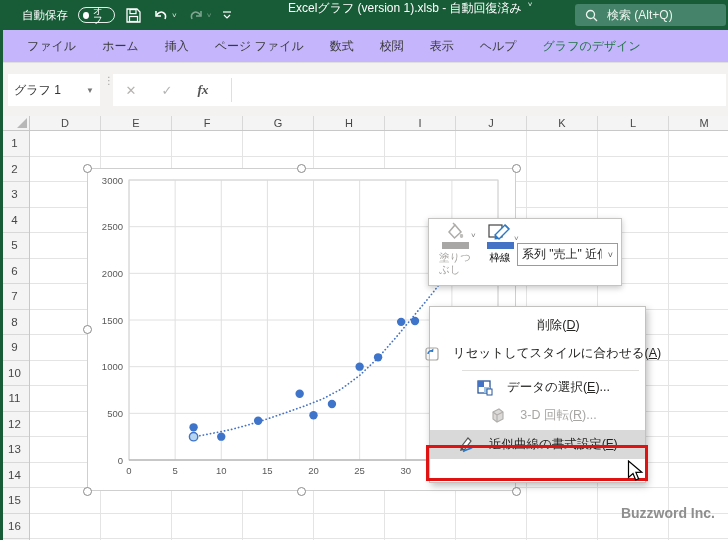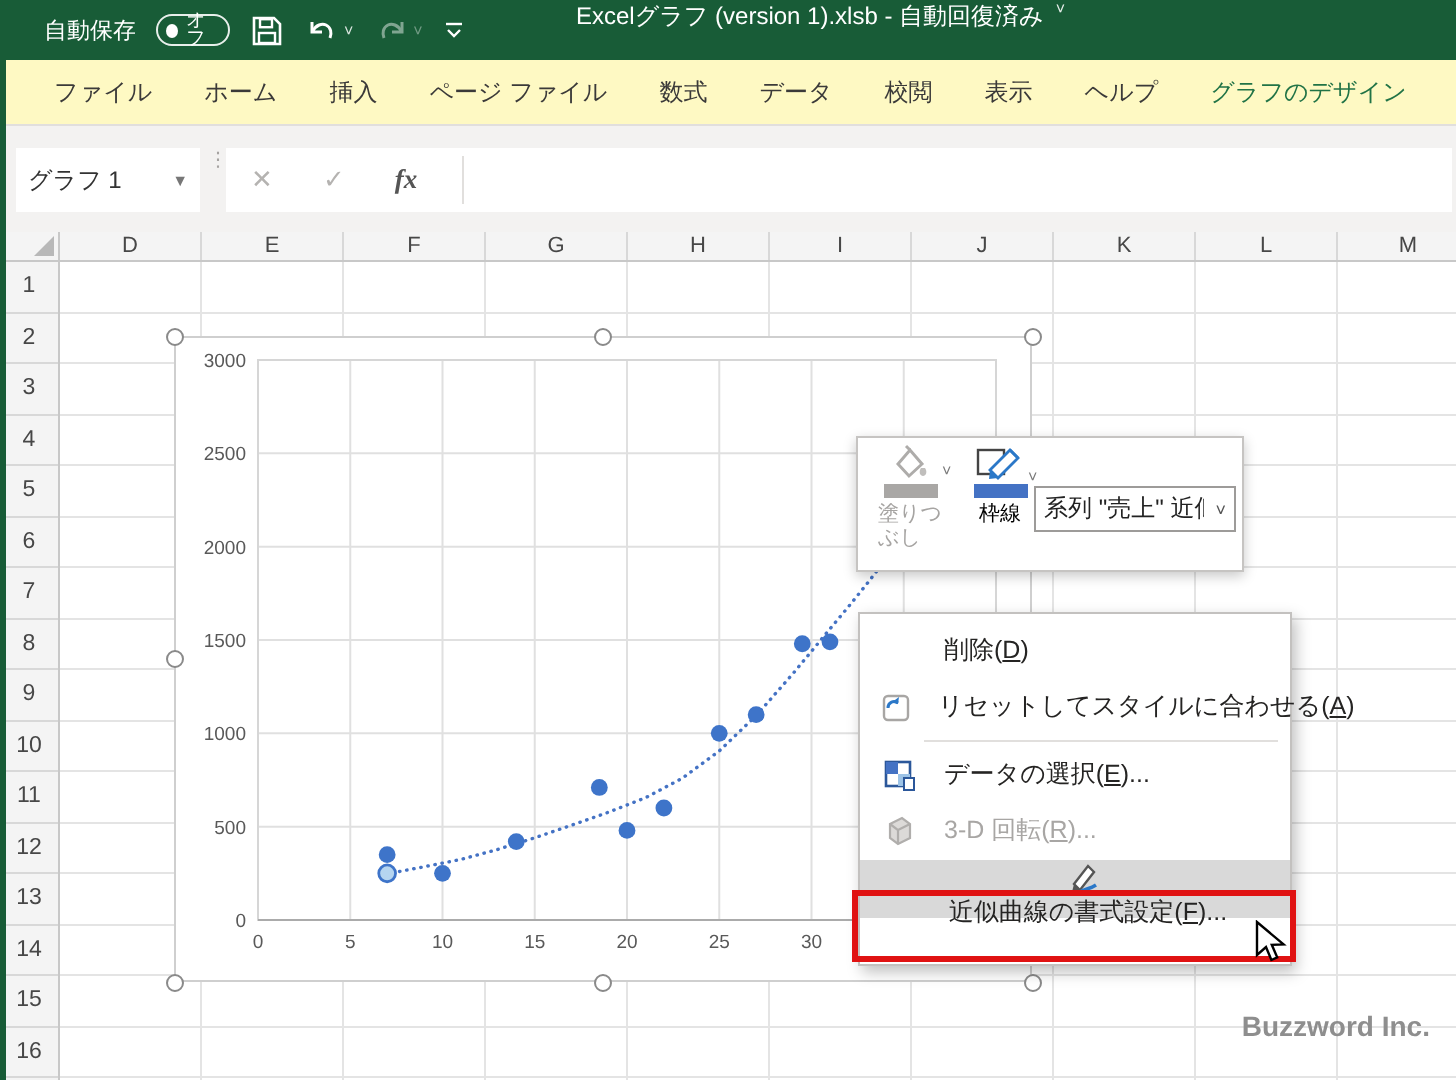--- a/index.html
+++ b/index.html
@@ -15,21 +15,21 @@
   .toggle-dot { width:7px; height:7px; border-radius:50%; background:#fff; }
   .toggle-text { font-size:9.5px; line-height:1; }
   .qat-btn { display:flex; align-items:center; }
   .qat-caret { font-size:8px; margin-left:2px; color:rgba(255,255,255,.85); }
   .dim { opacity:.45; }
   .title-text { position:absolute; left:288px; top:0; height:30px; display:flex; font-size:12px; color:#fff; white-space:nowrap; }
   .title-caret { font-size:8px; margin-left:6px; color:rgba(255,255,255,.9); }
   .searchbox { position:absolute; left:575px; top:4px; width:151px; height:22px; background:#45836A; border-radius:3px; display:flex; align-items:center; padding-left:10px; gap:9px; color:#eef5f0; font-size:12px; }
 
   
-  .tabrow { position:absolute; left:0; top:30px; width:728px; height:33px; background:#fef9c3; border-bottom:1px solid #e1dfdd; display:flex; align-items:center; padding-left:14px; }
+  .tabrow { position:absolute; left:0; top:30px; width:728px; height:33px; background:#c4b5fd; border-bottom:1px solid #e1dfdd; display:flex; align-items:center; padding-left:14px; }
   .tab { font-size:12px; color:#3b3a39; padding:0 13px; height:33px; display:flex; align-items:center; white-space:nowrap; }
   .tab.contextual { color:#217346; }
 
   
   .formularow { position:absolute; left:0; top:63px; width:728px; height:53px; background:#f3f2f1; }
   .namebox { position:absolute; left:8px; top:11px; width:92px; height:32px; background:#fff; display:flex; align-items:center; padding:0 6px; font-size:12px; color:#333; }
   .namebox .nb-caret { margin-left:auto; font-size:8px; color:#777; }
   .grip { position:absolute; left:104px; top:15px; width:6px; height:24px; color:#a5a3a1; font-size:10px; line-height:6px; letter-spacing:0; }
   .fxbar { position:absolute; left:113px; top:11px; width:613px; height:32px; background:#fff; display:flex; align-items:center; }
   .fxbtn { width:36px; text-align:center; color:#b5b3b1; font-size:13px; }
@@ -64,25 +64,25 @@
   .mb-swatch { width:27px; height:7px; margin-top:1px; }
   .mb-label { font-size:10.5px; line-height:12px; text-align:left; margin-top:2px; }
   .mb-label.disabled { color:#a6a4a2; }
   .mb-caret { position:absolute; font-size:8px; color:#7a7a7a; }
   .mb-combo { position:absolute; left:88px; top:24px; width:101px; height:23px; border:1px solid #9d9b99; background:#fff; display:flex; align-items:center; font-size:12px; color:#222; padding-left:4px; overflow:hidden; white-space:nowrap; }
   .mb-combo .combo-text { overflow:hidden; width:80px; }
   .mb-combo .combo-caret { position:absolute; right:4px; font-size:9px; color:#555; }
 
   
   .ctxmenu { position:absolute; left:429px; top:306px; width:217px; height:177px; background:#fff; border:1px solid #c3c1bf; box-shadow:2px 3px 7px rgba(0,0,0,.25); z-index:20; padding-top:4px; }
-  .menu-item { height:28.5px; display:flex; align-items:center; font-size:12.5px; color:#252423; }
+  .menu-item { height:28.5px; display:flex; align-items:center; font-size:12.5px; color:#252423;justify-content:center; }
   .menu-item .mi-icon { width:20px; margin-left:9px; display:flex; justify-content:center; }
   .menu-item .mi-text { margin-left:13px; white-space:nowrap; }
   .menu-item.disabled { color:#a8a6a4; }
-  .menu-item.highlighted { background:#d9d9d9;flex-direction:column; }
+  .menu-item.highlighted { background:#d9d9d9; }
   .menu-sep { height:1px; background:#e1dfdd; margin:2px 6px 2px 32px; }
   .redbox { position:absolute; left:426px; top:445px; width:222px; height:36px; border:3px solid #e01212; z-index:30; }
   .cursor { position:absolute; left:627px; top:460px; z-index:40; }
 </style>
 </head>
 <body>
 
 <div id="stage">
 
   <div class="titlebar">
@@ -117,29 +117,35 @@
         <svg width="12" height="12" viewBox="0 0 12 12">
             <path d="M2 3 h8" stroke="#fff" stroke-width="1.2"></path>
             <path d="M3 6 l3 3 l3 -3" fill="none" stroke="#fff" stroke-width="1.2"></path>
           </svg>
       </span>
     </div>
     <div class="title-text">
       <span>Excelグラフ (version 1).xlsb  -  自動回復済み</span>
       <span class="title-caret">˅</span>
     </div>
+    <div class="searchbox">
+      <svg width="13" height="13" viewBox="0 0 13 13">
+          <circle cx="5.5" cy="5.5" r="4" fill="none" stroke="#eef5f0" stroke-width="1.3"></circle>
+          <path d="M8.5 8.5 L12 12" stroke="#eef5f0" stroke-width="1.3"></path>
+        </svg>
+      <span>検索 (Alt+Q)</span>
+    </div>
   </div>
 
   <div class="tabrow" id="tabs">
       <span class="tab">ファイル</span>
       <span class="tab">ホーム</span>
       <span class="tab">挿入</span>
       <span class="tab">ページ ファイル</span>
       <span class="tab">数式</span>
-      <span class="tab">データ</span>
       <span class="tab">校閲</span>
       <span class="tab">表示</span>
       <span class="tab">ヘルプ</span>
       <span class="tab contextual">グラフのデザイン</span>
     </div>
 
   <div class="formularow">
     <div class="namebox">
       <span>グラフ 1</span>
       <span class="nb-caret">▼</span>

